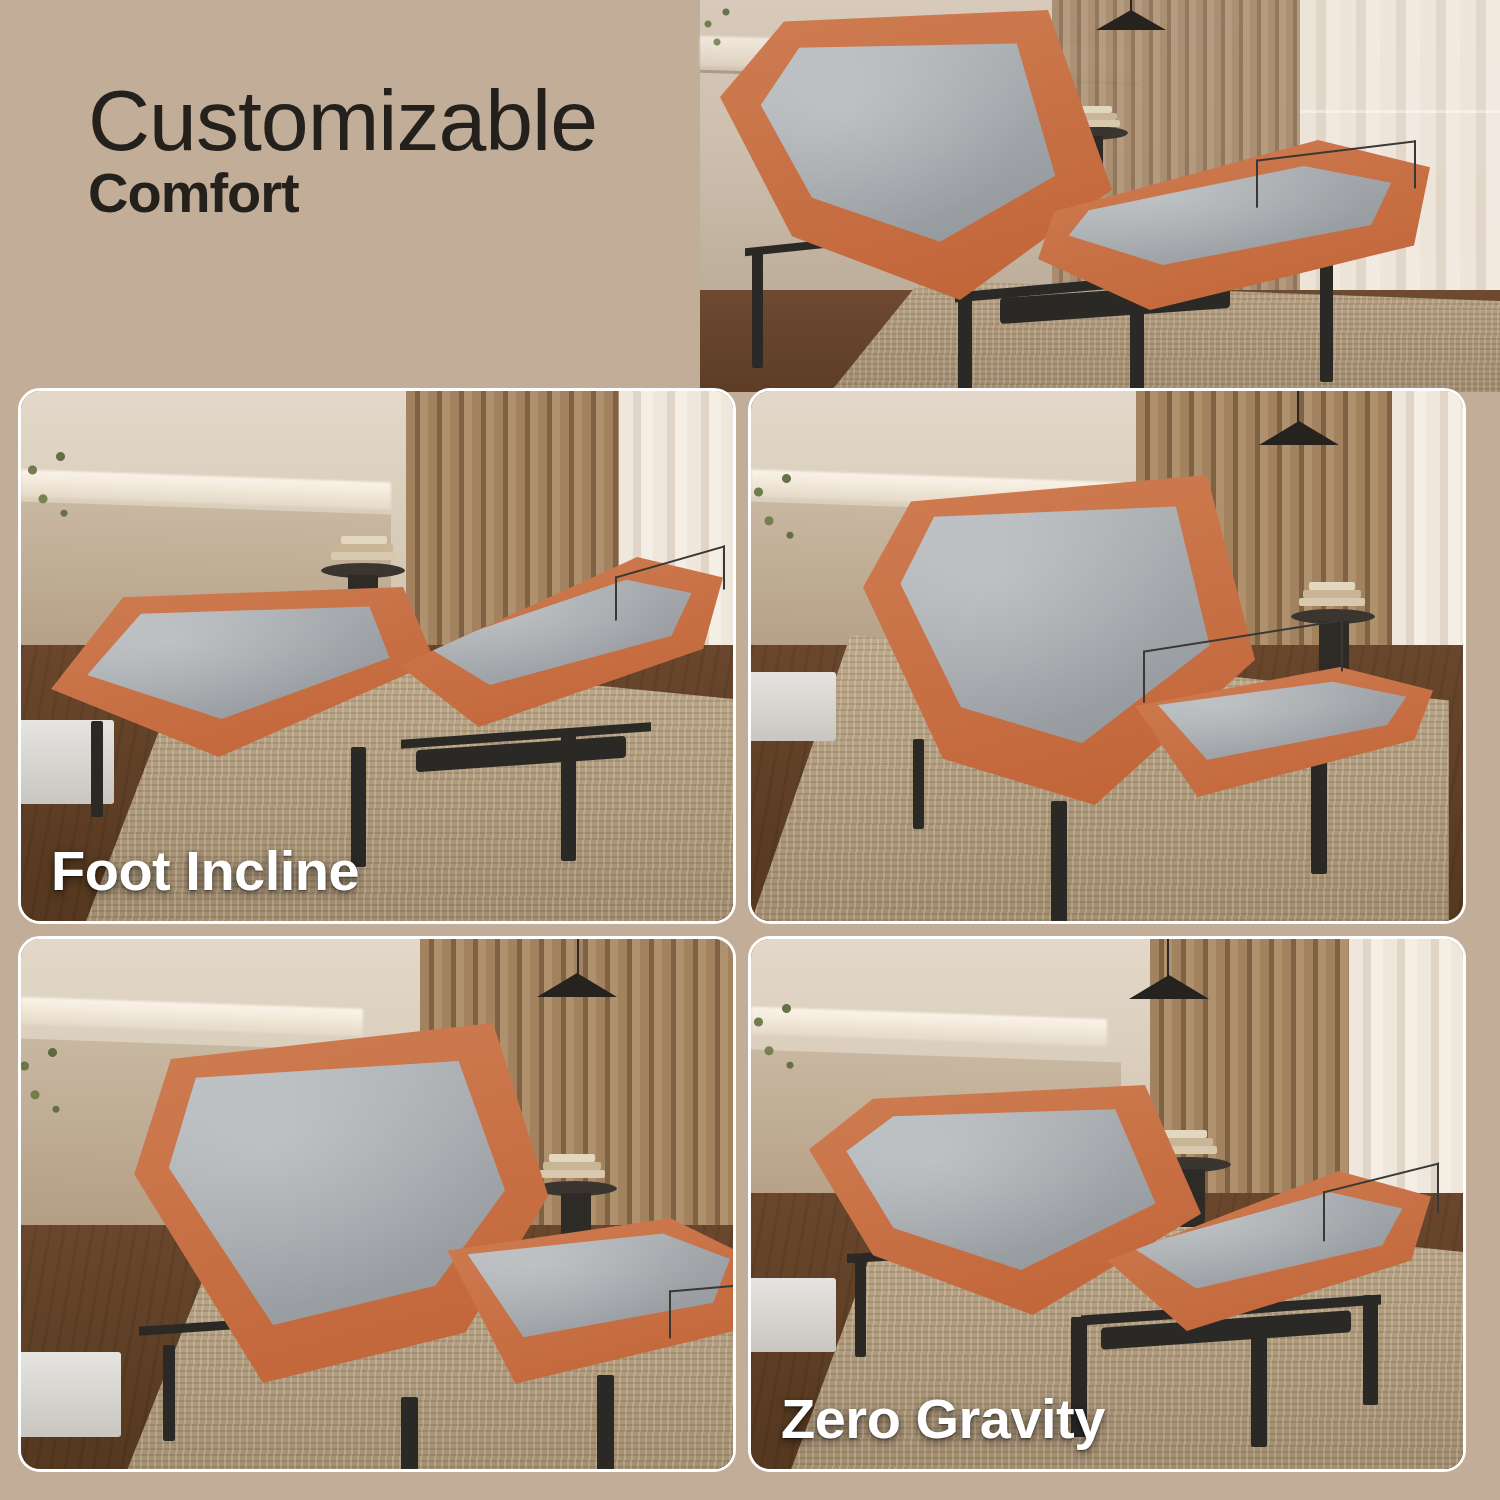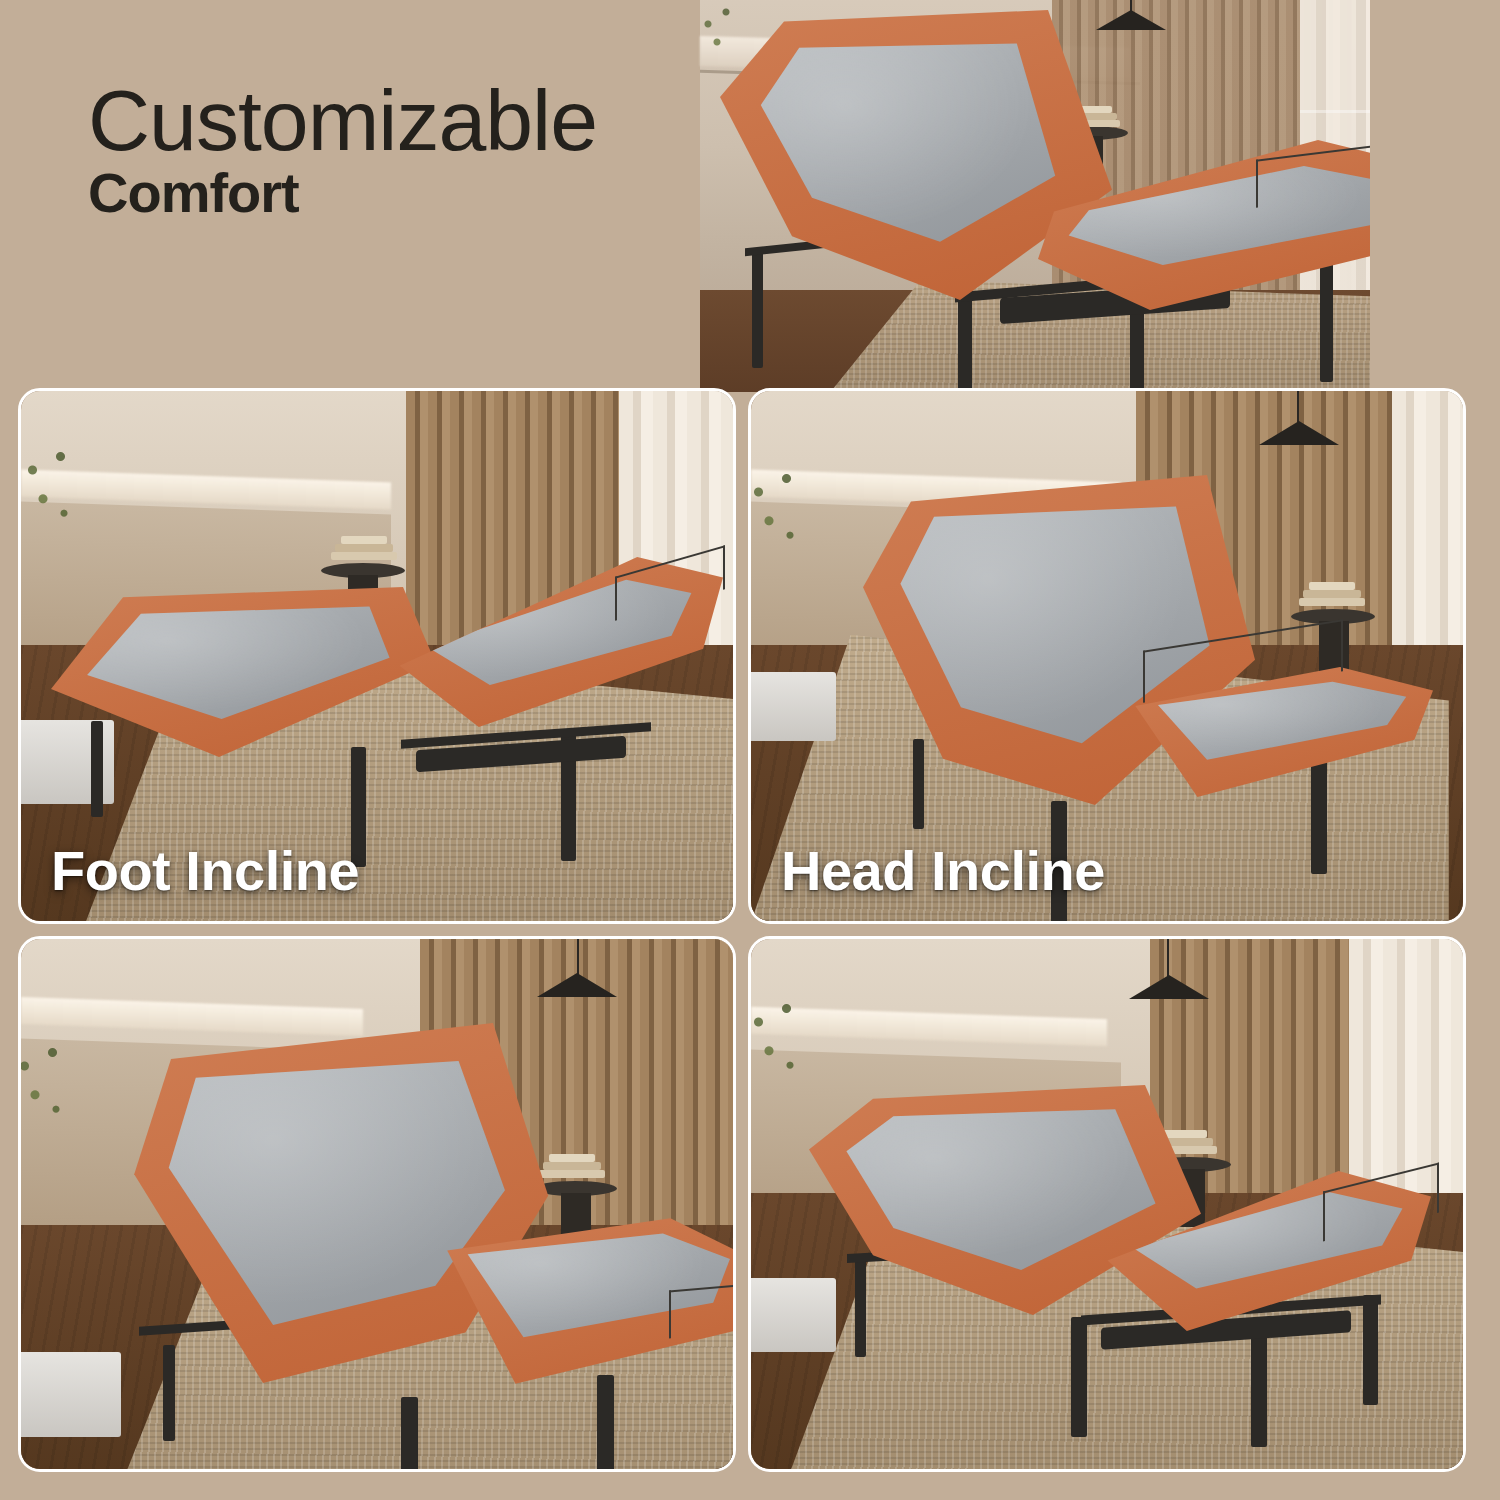--- a/index.html
+++ b/index.html
@@ -8,21 +8,21 @@
     font-family:"Liberation Sans", sans-serif;
     background:#c2ae98;
     overflow:hidden;
     position:relative;
   }
 
   
   .hero {
     position:absolute;
     left:0; top:0;
-    width:1370px; height:392px;
+    width:1500px; height:392px;
     overflow:hidden;
   }
   .hero-scene {
     position:absolute;
     left:700px; top:-10px;
     width:820px; height:410px;
   }
   
   .h-wall {
     position:absolute; inset:0;
@@ -374,21 +374,20 @@
         </div>
 
         <div class="panel-top" style="left:372px;top:276px;width:310px;height:130px;
              clip-path:polygon(4% 30%,70% 0,100% 18%,94% 56%,24% 100%);border-radius:12px;">
           <div class="panel-mat" style="left:6%;top:10%;width:88%;height:64%;
                clip-path:polygon(6% 30%,70% 2%,97% 20%,90% 54%,24% 96%);"></div>
         </div>
         <div class="guard" style="left:392px;top:244px;width:200px;height:52px;transform:skewY(-9deg);"></div>
       </div>
     </div>
-    <div class="caption">Head Incline</div>
   </div>
 
   <div class="card">
     <div class="scene">
       <div class="wall-upper"></div>
       <div class="cove" style="top:12%;width:48%;"></div>
       <div class="wall-lower" style="top:20%;height:42%;"></div>
       <div class="slats" style="right:0;width:44%;height:64%;"></div>
       <div class="floor" style="height:46%;"></div>
       <div class="rug" style="left:12%;bottom:-10%;height:54%;"></div>
@@ -463,15 +462,16 @@
         </div>
 
         <div class="panel-top" style="left:350px;top:232px;width:330px;height:160px;
              clip-path:polygon(2% 56%,72% 0,100% 16%,94% 56%,26% 100%);border-radius:12px;">
           <div class="panel-mat" style="left:6%;top:12%;width:88%;height:64%;
                clip-path:polygon(4% 56%,72% 2%,97% 18%,90% 54%,26% 96%);"></div>
         </div>
         <div class="guard" style="left:572px;top:238px;width:116px;height:50px;transform:skewY(-14deg);"></div>
       </div>
     </div>
+    <div class="caption">Zero Gravity</div>
   </div>
 
 </div>
 
 </body></html>

